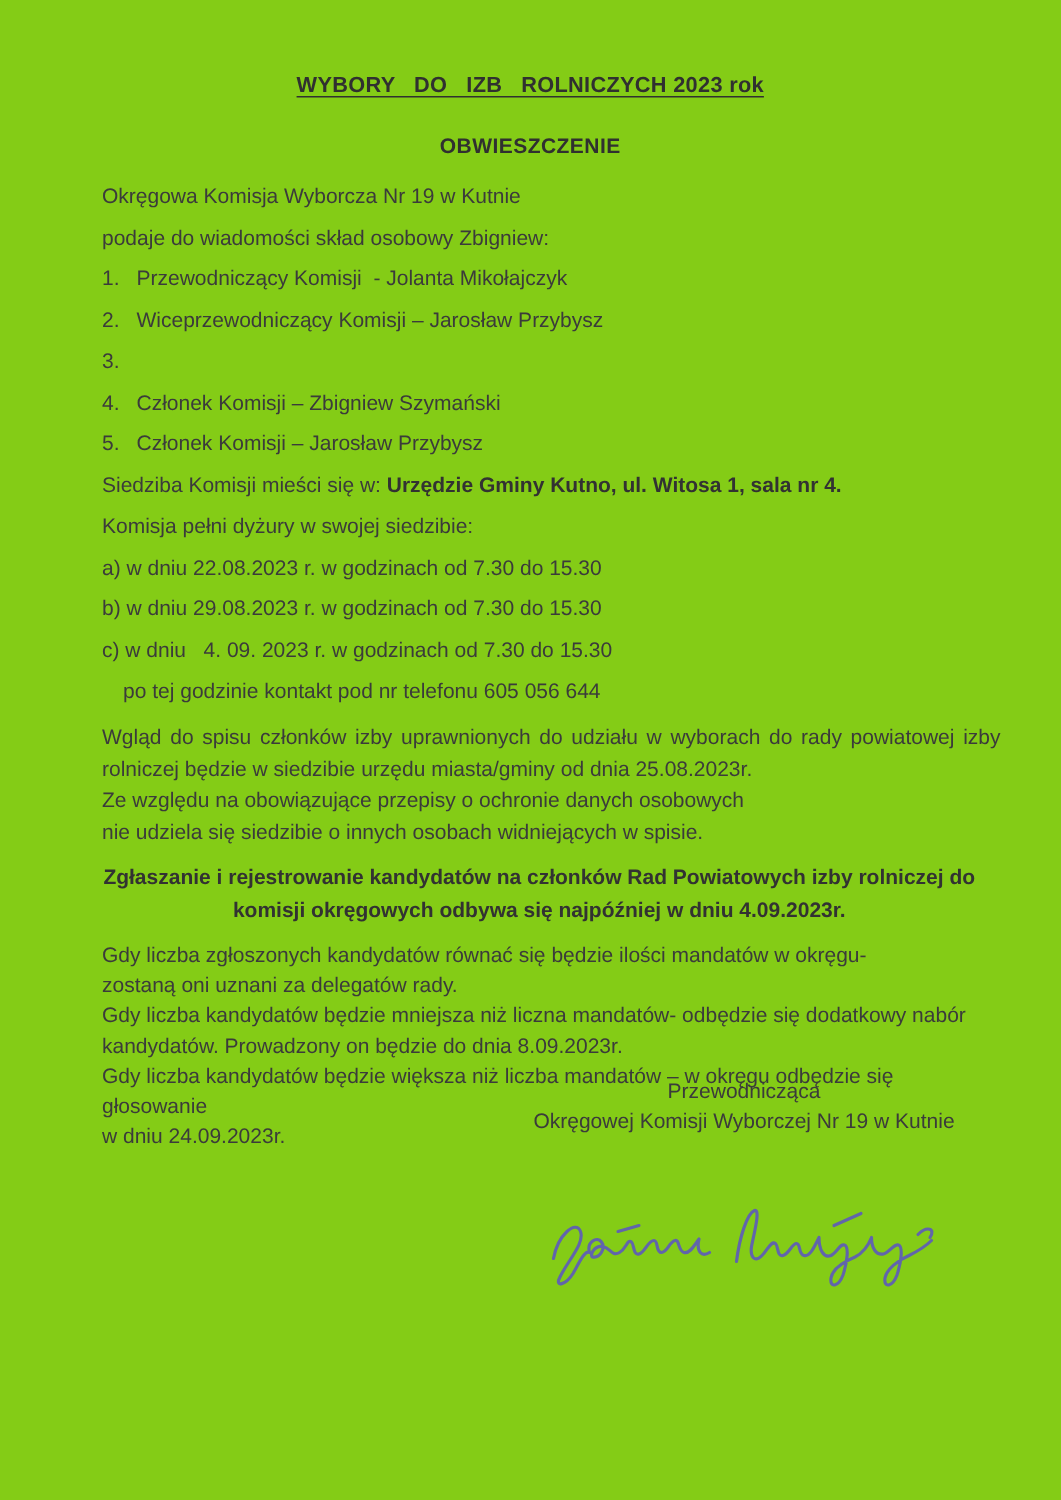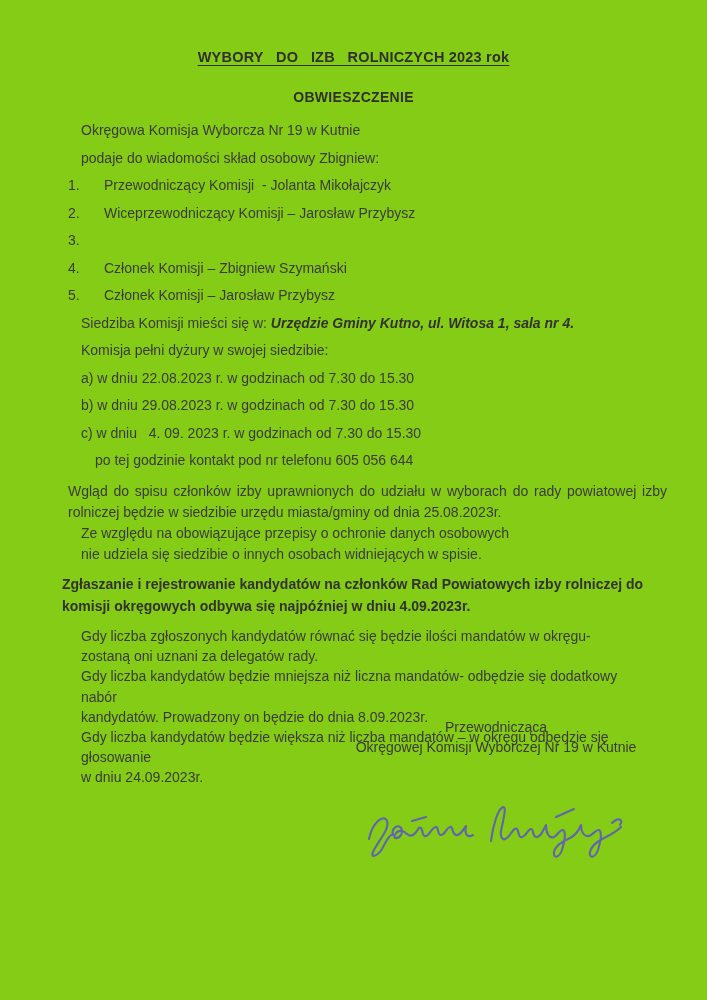--- a/index.html
+++ b/index.html
@@ -26,34 +26,34 @@
   }
   .doc-subtitle{
     position:absolute;top:89px;left:0;width:100%;
     text-align:center;font-size:14px;font-weight:bold;color:#303030;
     letter-spacing:.3px;
   }
   .sec-main{
     position:absolute;left:68px;right:56px;top:117px;
     font-size:14px;line-height:27.5px;
   }
-  .line{white-space:pre-wrap;margin-left:13px;}
+  .line{white-space:pre-wrap;}
   .list-row{display:flex;}
   .list-row .num{flex:0 0 23px;}
-  .seat-bold{font-weight:bold;color:#323232;font-style:italic;}
+  .seat-bold{font-weight:bold;color:#323232;}
   .duty-contact{padding-left:14px;}
   .sec-inspection{
     position:absolute;left:68px;right:40px;top:481px;
     font-size:14px;line-height:20.9px;
   }
   .justify{text-align:justify;}
   .sec-registration{
     position:absolute;left:62px;right:50px;top:574px;
     font-size:14px;line-height:21.5px;
-    font-weight:bold;color:#323232;text-align:left;
+    font-weight:bold;color:#323232;text-align:center;
   }
   .sec-mandates{
     position:absolute;left:68px;right:56px;top:626px;
     font-size:14px;line-height:20.2px;
   }
   .sig-block{
     position:absolute;left:340px;width:312px;top:718px;
     text-align:center;font-size:14px;line-height:19.5px;
   }
   .sig-svg{

